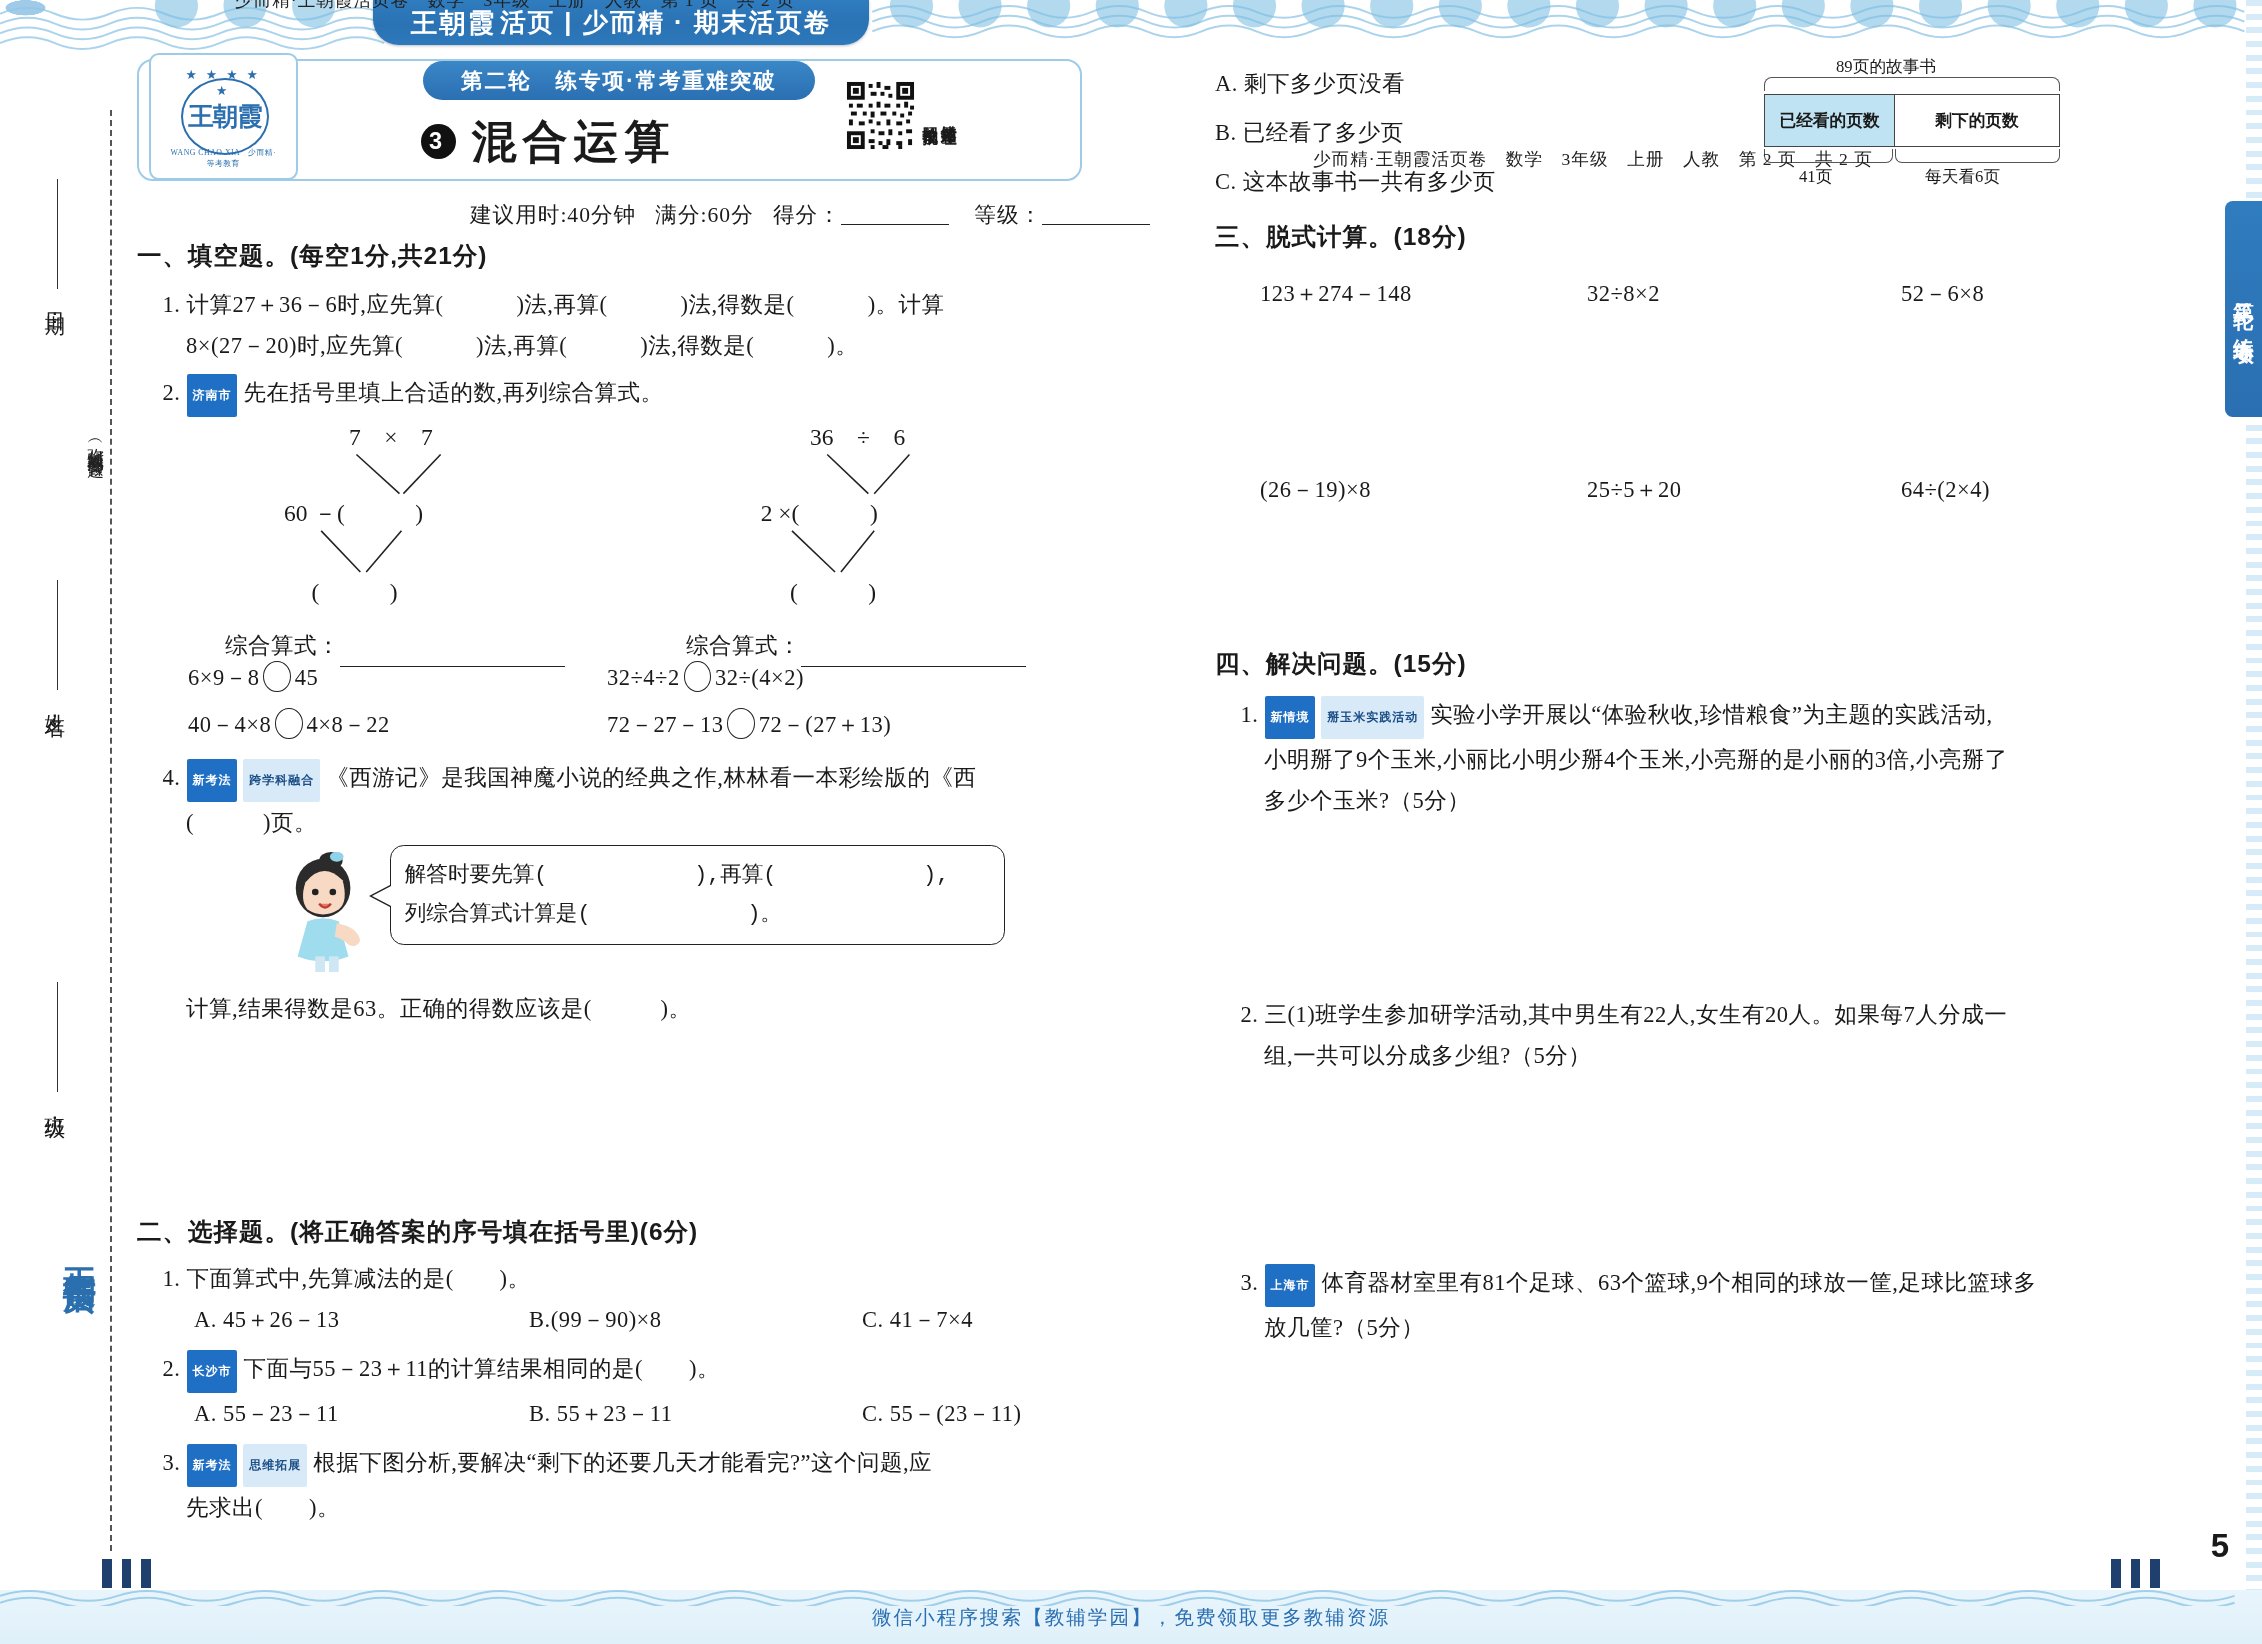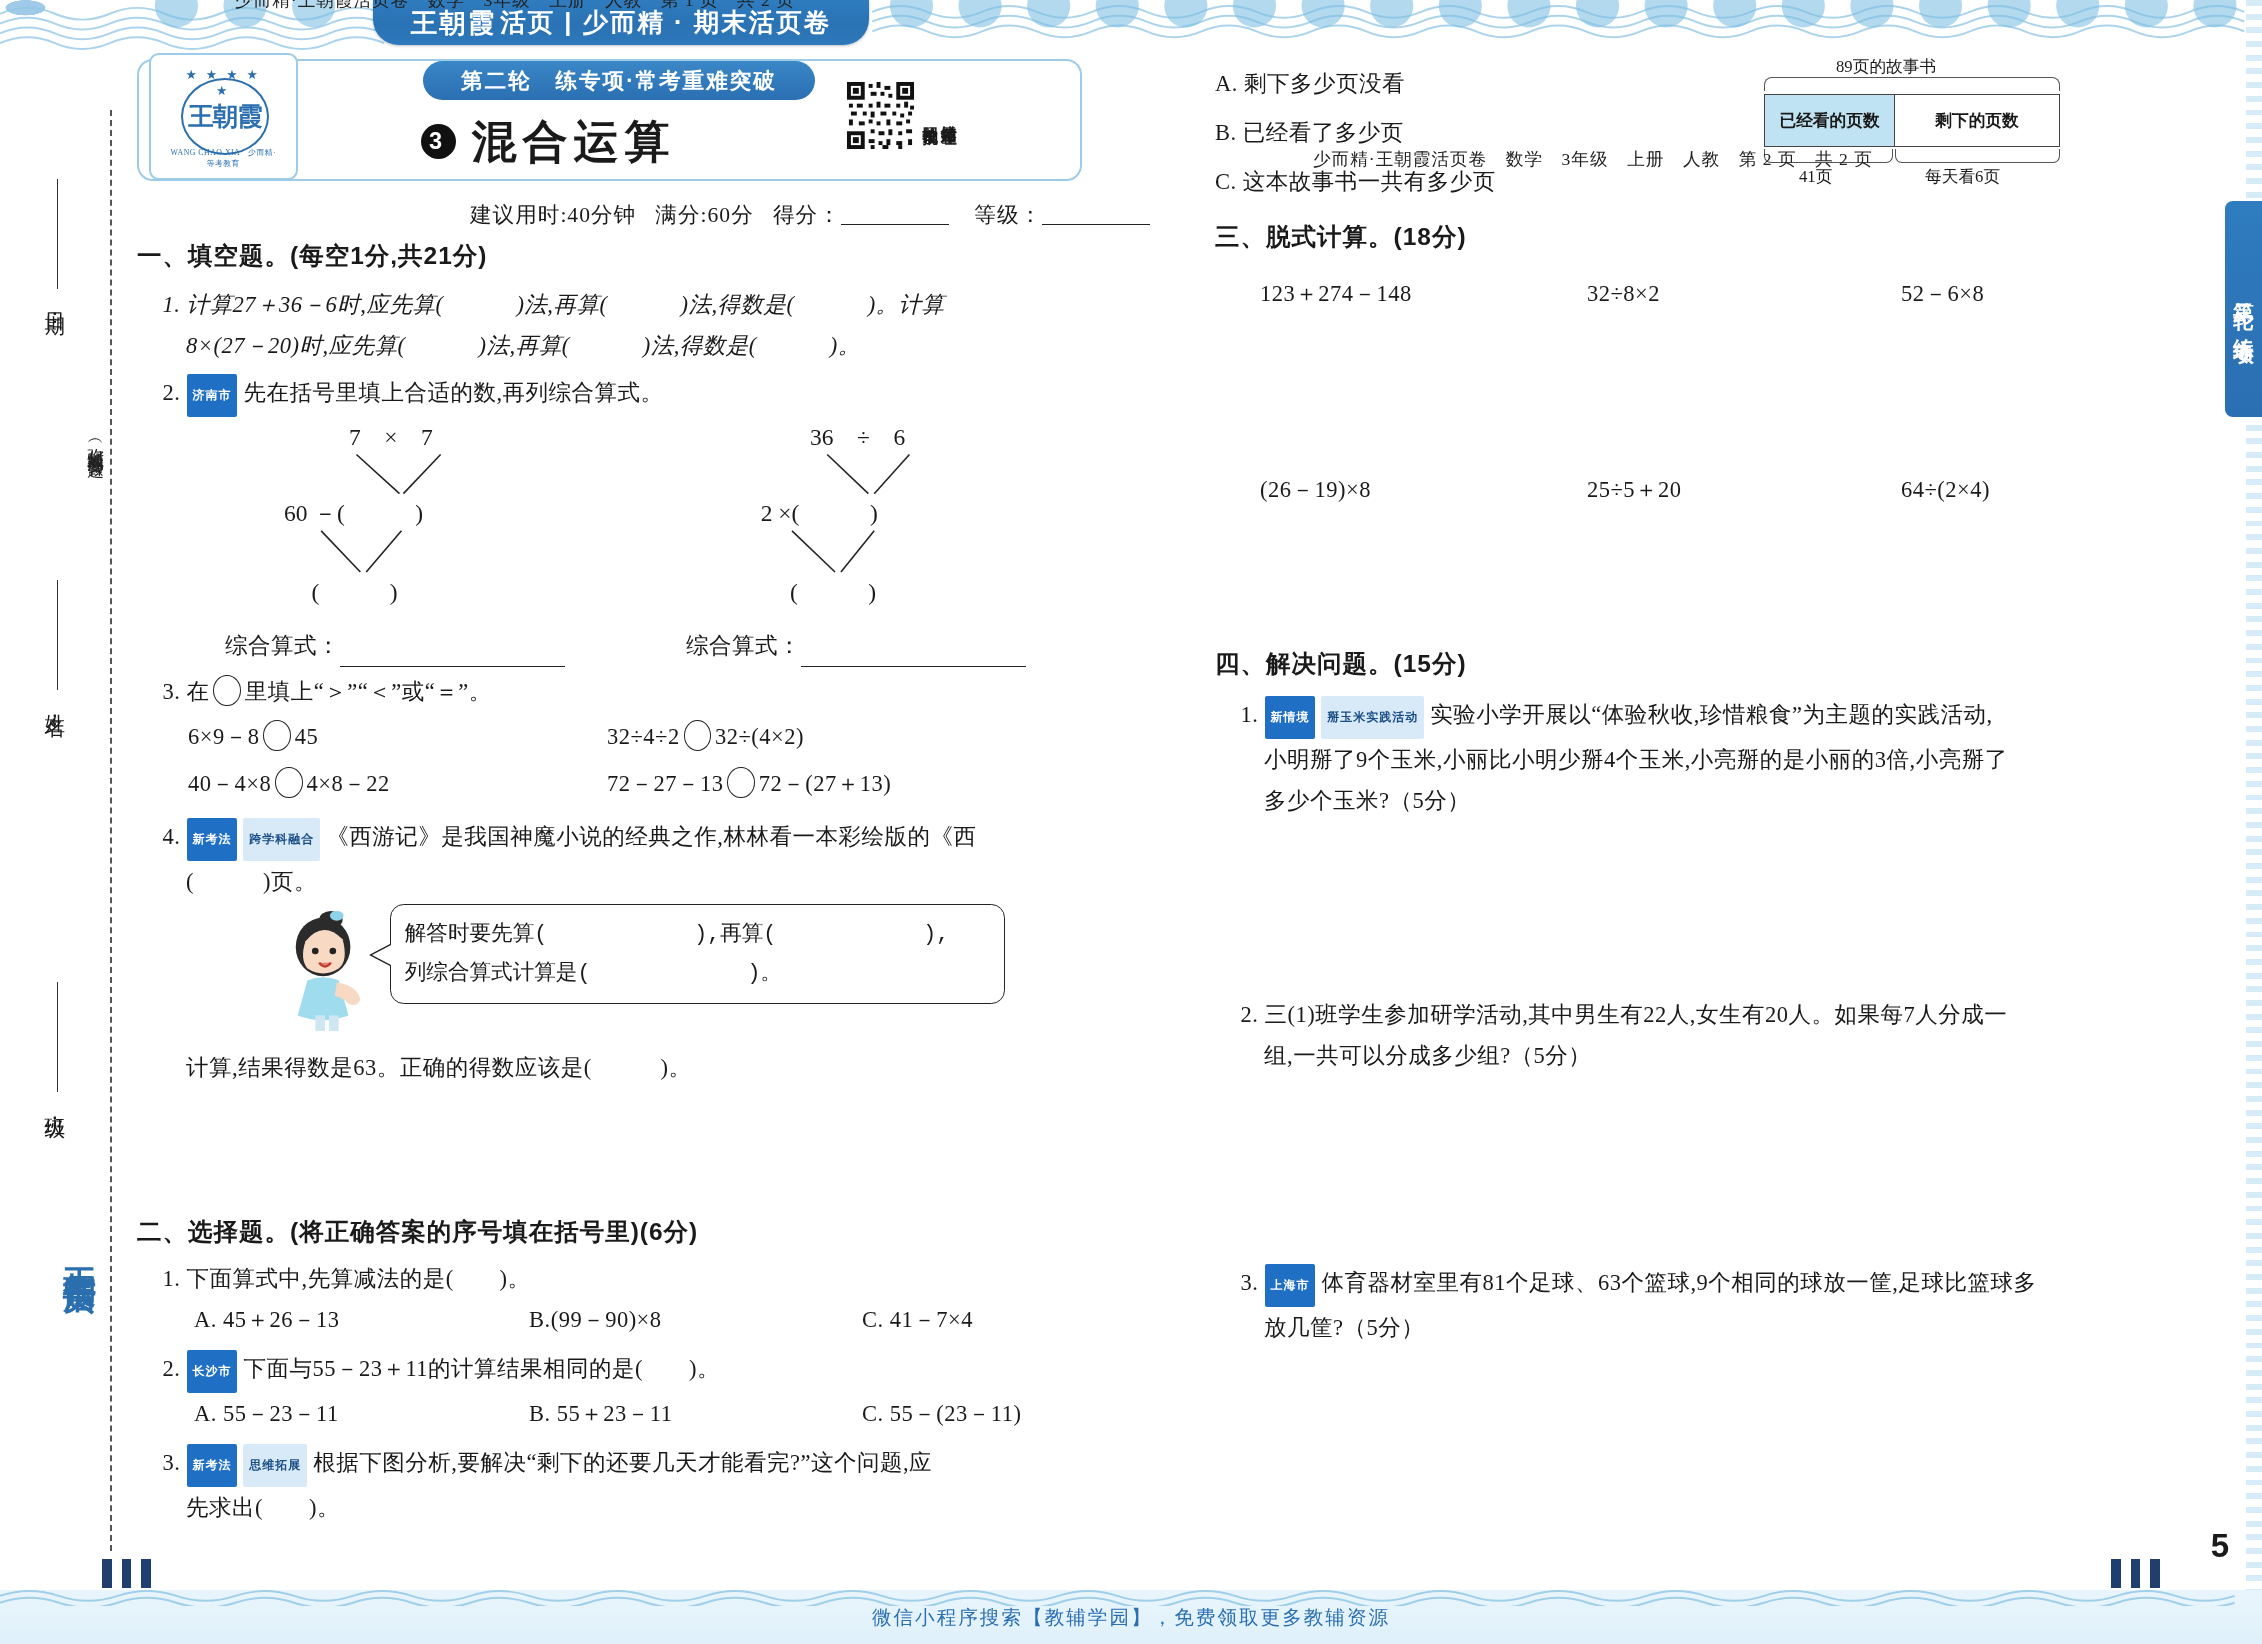--- a/index.html
+++ b/index.html
@@ -361,21 +361,21 @@
     <div class="meta-row">
       <span>建议用时:40分钟</span>&nbsp;&nbsp;
       <span>满分:60分</span>&nbsp;&nbsp;
       <span>得分：</span><span class="blank"></span>&nbsp;&nbsp;&nbsp;
       <span>等级：</span><span class="blank"></span>
     </div>
 
     <div style="position:absolute;left:0;top:188px;width:1010px;">
       <div class="sec-title">一、填空题。(每空1分,共21分)</div>
 
-      <div class="q" style="margin-top:11.8px;padding-left:25.5px;font-style:italic;">
+      <div class="q" style="margin-top:11.8px;padding-left:25.5px;">
         <div>
           <span>1.</span>
           <span>计算27＋36－6时,应先算(</span><span class="paren"></span><span>)法,再算(</span><span class="paren"></span><span>)法,得数是(</span><span class="paren"></span><span>)。计算</span>
         </div>
         <div style="padding-left:23.5px;">
           <span>8×(27－20)时,应先算(</span><span class="paren"></span><span>)法,再算(</span><span class="paren"></span><span>)法,得数是(</span><span class="paren"></span><span>)。</span>
         </div>
       </div>
 
       <div class="q" style="margin-top:5.9px;padding-left:25.5px;">
@@ -415,24 +415,20 @@
         </div>
 
         <div class="q" style="position:absolute;left:88px;top:204px;">
           <span>综合算式：</span><span class="ul" style="width:225px;">&nbsp;</span>
         </div>
         <div class="q" style="position:absolute;left:549px;top:204px;">
           <span>综合算式：</span><span class="ul" style="width:225px;">&nbsp;</span>
         </div>
       </div>
 
-      <div class="q" style="margin-top:17.6px;padding-left:25.5px;">
-        <span>3.</span>
-        <span>在</span><span class="circ-op"></span><span>里填上“＞”“＜”或“＝”。</span>
-      </div>
       <div style="position:relative;height:98px;margin-top:3.9px;">
         <div class="q" style="position:absolute;left:51px;top:0;">
           <span>6×9－8</span><span class="circ-op"></span><span>45</span>
         </div>
         <div class="q" style="position:absolute;left:470px;top:0;">
           <span>32÷4÷2</span><span class="circ-op"></span><span>32÷(4×2)</span>
         </div>
         <div class="q" style="position:absolute;left:51px;top:47px;">
           <span>40－4×8</span><span class="circ-op"></span><span>4×8－22</span>
         </div>

